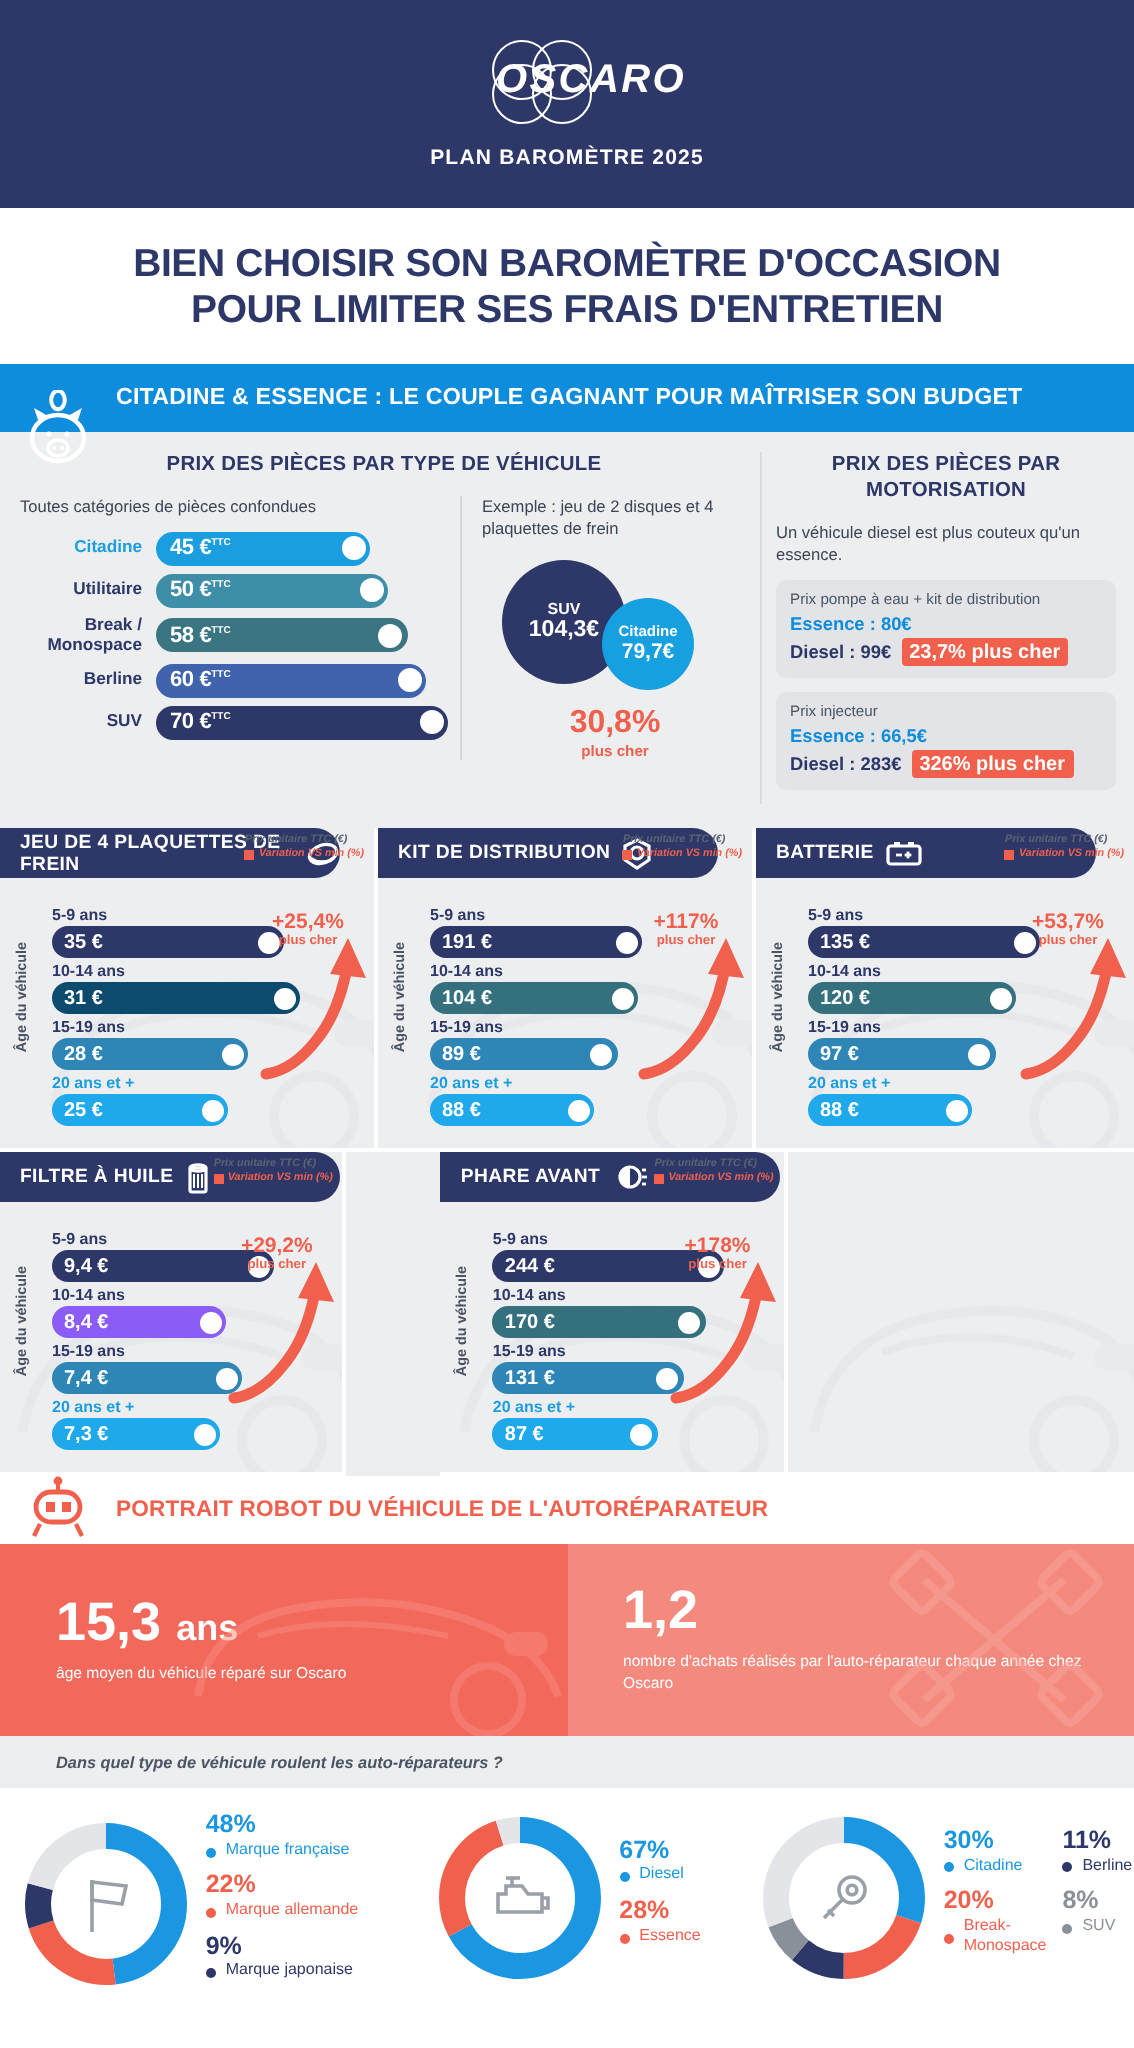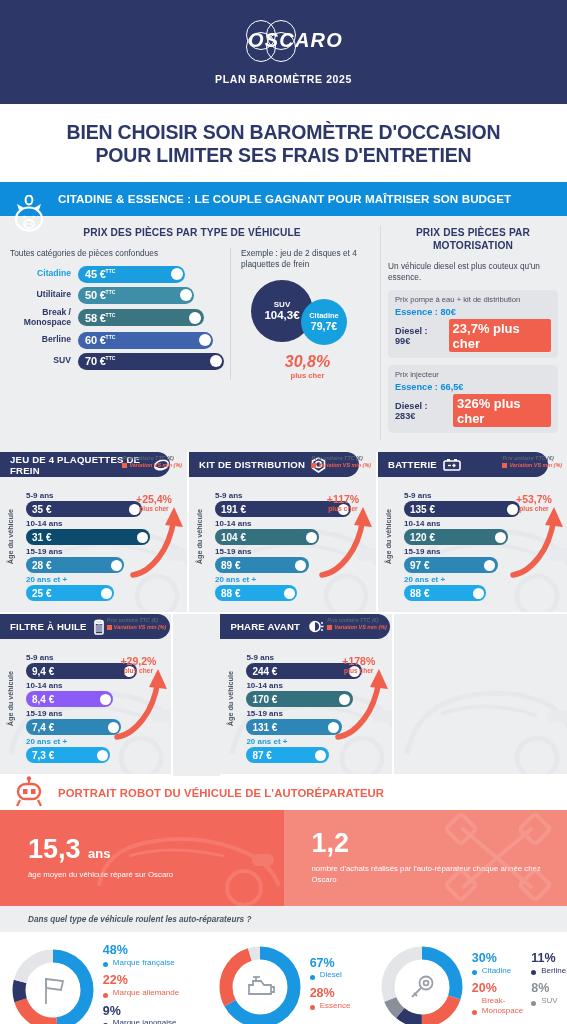--- a/index.html
+++ b/index.html
@@ -64,29 +64,29 @@
 
   
   .bub-area { position:relative; height:74px; margin-top:2px; }
   .bub { position:absolute; border-radius:50%; display:flex; flex-direction:column;
          align-items:center; justify-content:center; color:#fff; font-weight:bold;}
   .bub-suv { width:62px; height:62px; background:#2d3768; left:10px; top:3px; }
   .bub-suv .n1{font-size:8px;} .bub-suv .n2{font-size:11.5px;}
   .bub-cit{ width:46px; height:46px; background:#16a0e0; left:60px; top:22px; }
   .bub-cit .n1{font-size:7.5px;} .bub-cit .n2{font-size:10.5px;}
   .pct-big { color:#f0604d; font-size:16px; font-weight:bold; text-align:center;
-             margin-top:2px;font-style:italic; }
+             margin-top:2px; }
   .pct-sml { color:#f0604d; font-size:7.6px; font-weight:bold; text-align:center; }
 
   .mbox { background:#e2e4e7; border-radius:5px; padding:5px 7px 6px; margin-bottom:7px; }
   .mbox-t { font-size:7.6px; color:#4a5463; margin-bottom:3px; }
   .mbox-e { font-size:9.2px; font-weight:bold; color:#0d8ddb; margin-bottom:2px; }
   .mbox-d { font-size:9.2px; font-weight:bold; color:#2d3768; display:flex;
             align-items:center; gap:5px; }
-  .tagr { background:#f0604d; color:#fff; font-size:13px; font-weight:bold;
+  .tagr { background:#f0604d; color:#fff; font-size:10px; font-weight:bold;
           padding:1.5px 4px; border-radius:2px; }
 
   
   .grid { background:#eceef0; position:relative; }
   .grid-row { display:flex; }
   .card { width:189px; position:relative; background:#eceef0;
           border-right:2px solid #fff; border-bottom:2px solid #fff; }
   .card:last-child { border-right:none; }
   .card.ghost { background:#eceef0; }
   .card-head { height:25px; background:#2d3768; border-radius:0 13px 13px 0;
@@ -117,35 +117,35 @@
   .arr-svg { position:absolute; right:2px; top:26px; }
   .bgcar { position:absolute; right:-10px; bottom:-8px; opacity:.5; z-index:0; }
 
   
   .stats { display:flex; height:96px; }
   .st { flex:1; position:relative; display:flex; flex-direction:column;
         justify-content:center; padding-left:28px; overflow:hidden; }
   .st1 { background:#f2685a; }
   .st2 { background:#f4897d; }
   .st-n { color:#fff; font-weight:bold; font-size:27px; line-height:1; }
-  .st-n em { font-size:13px; font-style:normal;margin-top:40px; }
+  .st-n em { font-size:18px; font-style:normal;margin-top:40px; }
   .st-d { color:#fff; font-size:7.8px; line-height:1.35; margin-top:7px; }
   .qbar { background:#eceef0; height:26px; display:flex; align-items:center;
           padding-left:28px; }
   .qbar span { font-size:8.2px; color:#4a5463; font-style:italic; font-weight:bold; }
 
   
   .donuts { display:flex; padding:12px 0 10px; background:#fff; }
   .dcell { flex:1; display:flex; flex-direction:column; align-items:center; }
   .drow { display:flex; align-items:center; }
   .dwrap { position:relative; width:86px; height:86px; }
   .dlegend { margin-left:7px; }
   .dlegend.two-col { display:flex; gap:8px; }
   .dpct { font-size:12.5px; font-weight:bold; line-height:1.1; }
-  .dlab { font-size:8px; display:flex; align-items:flex-end; gap:5px; line-height:1.2;}
+  .dlab { font-size:8px; display:flex; align-items:center; gap:5px; line-height:1.2;}
   .dot { width:5px; height:5px; border-radius:50%; margin-top:3px; flex:none; }
   .dgrp { margin-bottom:7px; }
 </style>
 </head>
 <body>
 
 <div class="page">
 
   <div class="hdr">
     <div class="logo-wrap">
@@ -349,21 +349,21 @@
                 <path d="M7.5 1 L13.5 4 V11 L7.5 15 L1.5 11 V4 Z" stroke="#fff" fill="none" stroke-width="1.6"></path>
                 <circle cx="7.5" cy="7.5" r="3" stroke="#fff" fill="none" stroke-width="1.6"></circle>
               </svg>
             </div>
           </div>
           <div class="card-body">
             <div class="axis">Âge du véhicule</div>
             <div class="bars">
               <div class="crow">
                 <div class="cage" style="color:#2d3768">5-9 ans</div>
-                <div class="ctrack" style="background:#2d3768;width:136px">
+                <div class="ctrack" style="background:#2d3768;width:106px">
                   <span>191 €</span>
                   <div class="cknob"></div>
                 </div>
               </div>
               <div class="crow">
                 <div class="cage" style="color:#2d3768">10-14 ans</div>
                 <div class="ctrack" style="background:#35707f;width:104px">
                   <span>104 €</span>
                   <div class="cknob"></div>
                 </div>

